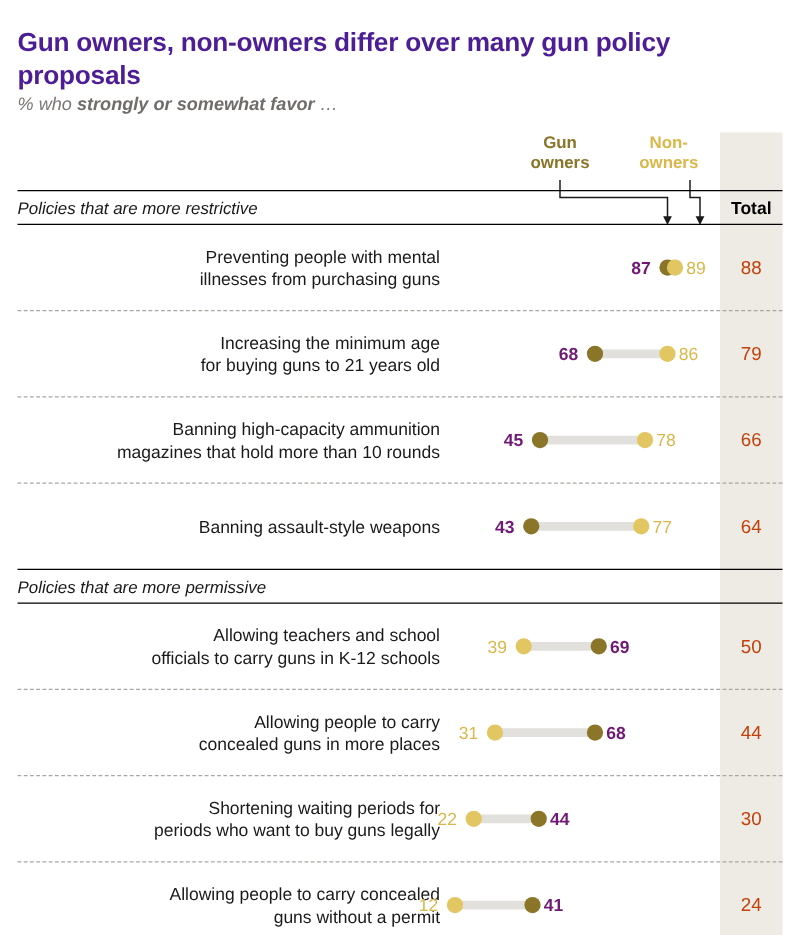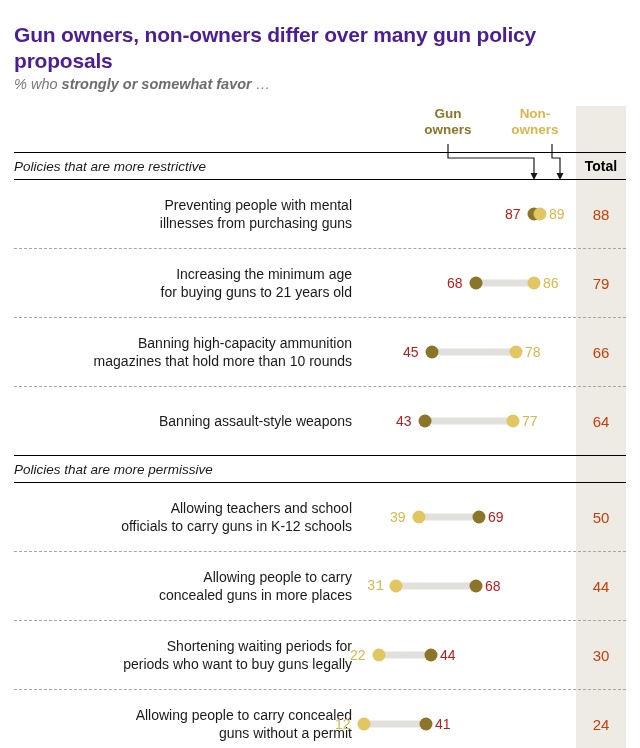--- a/index.html
+++ b/index.html
@@ -159,21 +159,21 @@
   }
   .dot.gun { background: #8a7528; }
   .dot.non { background: #e2c661; }
   .val {
     position: absolute;
     top: 50%;
     transform: translateY(-50%);
     font-size: 14px;
     white-space: nowrap;
   }
-  .val.gun { color: #b91c1c; }
+  .val.gun { color: #701a75; font-weight: bold; }
   .val.non { color: #d9b74a; }
   .row-total {
     width: 50px;
     text-align: center;
     font-size: 15px;
     color: #c2410c;
   }
 </style>
 </head>
 <body>
@@ -292,21 +292,21 @@
 
     <div class="row">
       <div class="row-label">
         <div>Allowing people to carry</div>
         <div>concealed guns in more places</div>
       </div>
       <div class="row-plot">
         <div class="connector" style="left:34px; width:80px;"></div>
         <div class="dot non" style="left:34px;"></div>
         <div class="dot gun" style="left:114px;"></div>
-        <div class="val non" style="left:5px;font-family:Liberation Mono, monospace;">31</div>
+        <div class="val non" style="left:5px;">31</div>
         <div class="val gun" style="left:123px;">68</div>
       </div>
       <div class="row-total">44</div>
     </div>
 
     <div class="row">
       <div class="row-label">
         <div>Shortening waiting periods for</div>
         <div>periods who want to buy guns legally</div>
       </div>

